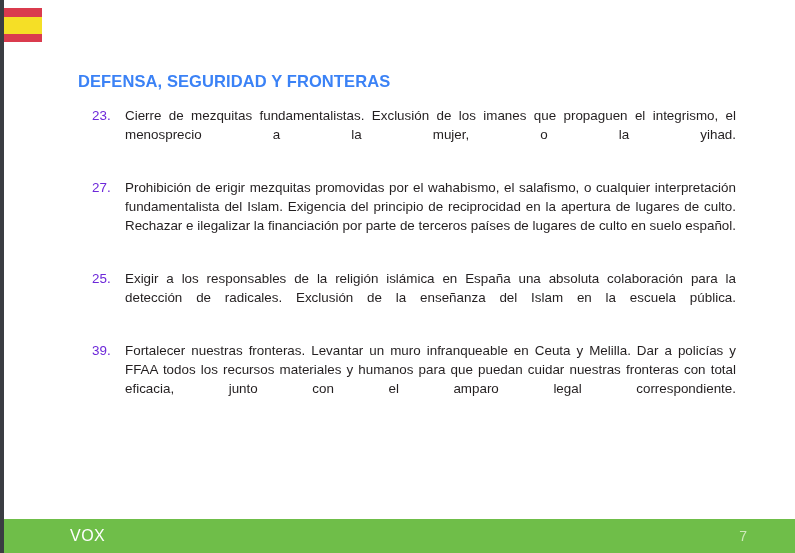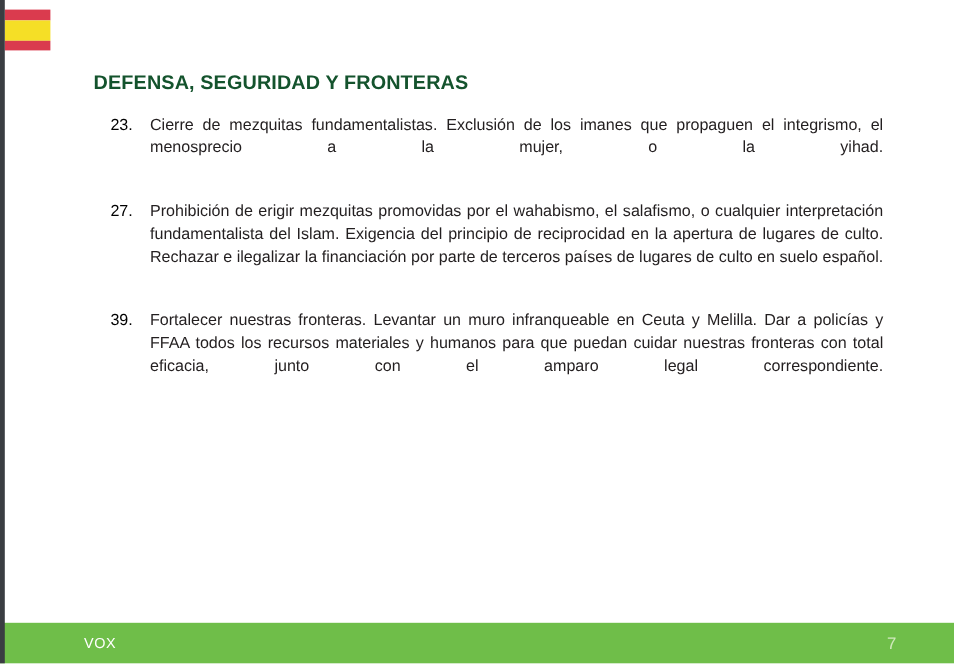--- a/index.html
+++ b/index.html
@@ -44,25 +44,25 @@
 
   
   .page-body {
     position: absolute;
     left: 78px;
     top: 60px;
     width: 658px;
   }
 
   .page-title {
-    color: #14532d;
+    color: #3b82f6;
     font-size: 16.5px;
     font-weight: bold;
     letter-spacing: 0.1px;
-    margin: 0 0 14px 0;
+    margin: 12px 0 14px 0;
     line-height: 1.2;
   }
 
   .item-list {
     margin: 0;
     padding: 0;
     list-style: none;
   }
 
   .list-item {
@@ -75,21 +75,21 @@
     padding-left: 14px;
   }
   .list-item:last-child {
     margin-bottom: 0;
   }
 
   .item-number {
     flex: 0 0 auto;
     min-width: 33px;
     text-align: left;
-    color: #000000;
+    color: #6d28d9;
   }
 
   .item-text {
     flex: 1 1 auto;
     text-align: justify;
     text-justify: inter-word;
   }
   
   .item-text::after {
     content: "";
@@ -106,21 +106,21 @@
     height: 34px;
     background: #6fbe49;
     z-index: 3;
   }
   .footer-logo {
     position: absolute;
     left: 70px;
     top: 50%;
     transform: translateY(-50%);
     color: #ffffff;
-    font-size: 12px;
+    font-size: 16px;
     font-weight: normal;
     letter-spacing: 0.5px;
   }
   .footer-page-number {
     position: absolute;
     right: 48px;
     top: 50%;
     transform: translateY(-50%);
     color: #cfe8bb;
     font-size: 14px;
@@ -146,20 +146,24 @@
     <li class="list-item">
       <span class="item-number">23.</span>
       <span class="item-text">Cierre de mezquitas fundamentalistas. Exclusión de los imanes que propaguen el integrismo, el menosprecio a la mujer, o la yihad.</span>
     </li>
 
     <li class="list-item">
       <span class="item-number">27.</span>
       <span class="item-text">Prohibición de erigir mezquitas promovidas por el wahabismo, el salafismo, o cualquier interpretación fundamentalista del Islam. Exigencia del principio de reciprocidad en la apertura de lugares de culto. Rechazar e ilegalizar la financiación por parte de terceros países de lugares de culto en suelo español.</span>
     </li>
 
+    <li class="list-item">
+      <span class="item-number">25.</span>
+      <span class="item-text">Exigir a los responsables de la religión islámica en España una absoluta colaboración para la detección de radicales. Exclusión de la enseñanza del Islam en la escuela pública.</span>
+    </li>
 
     <li class="list-item">
       <span class="item-number">39.</span>
       <span class="item-text">Fortalecer nuestras fronteras. Levantar un muro infranqueable en Ceuta y Melilla. Dar a policías y FFAA todos los recursos materiales y humanos para que puedan cuidar nuestras fronteras con total eficacia, junto con el amparo legal correspondiente.</span>
     </li>
 
 
   </ul>
 </div>
 

